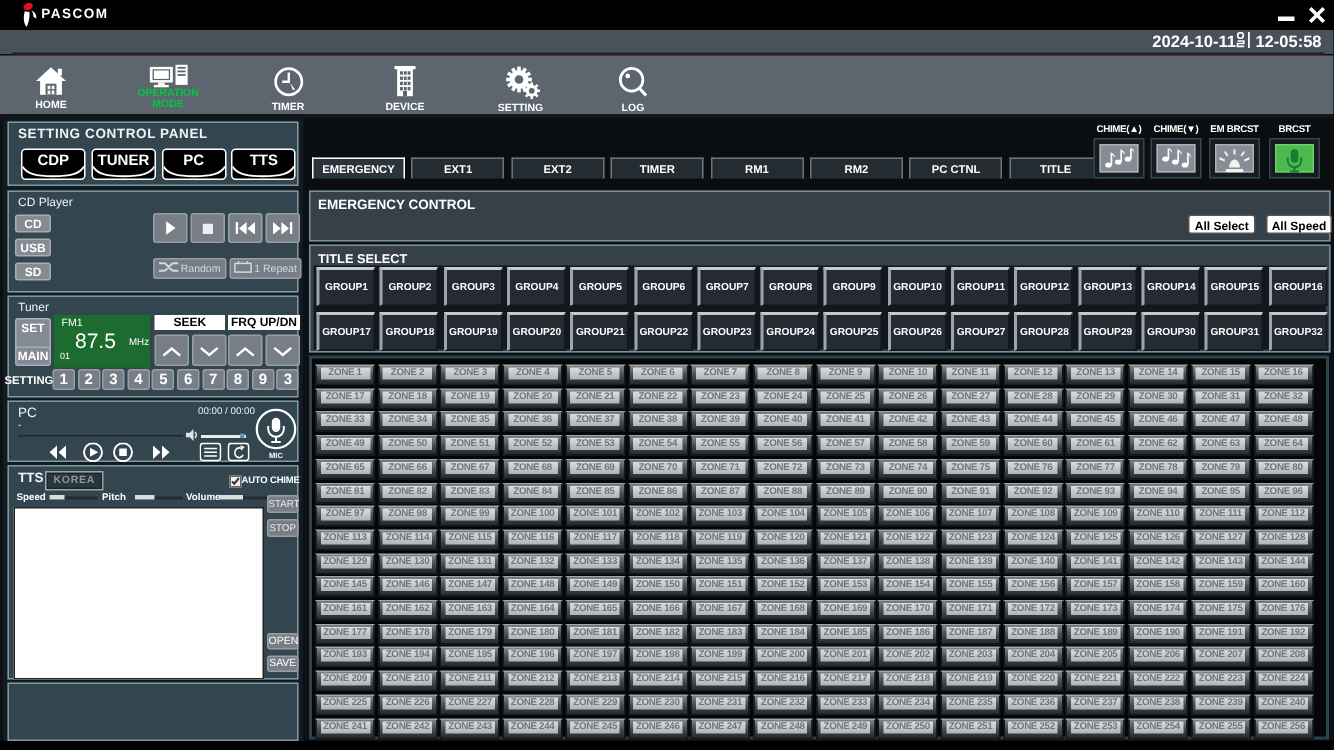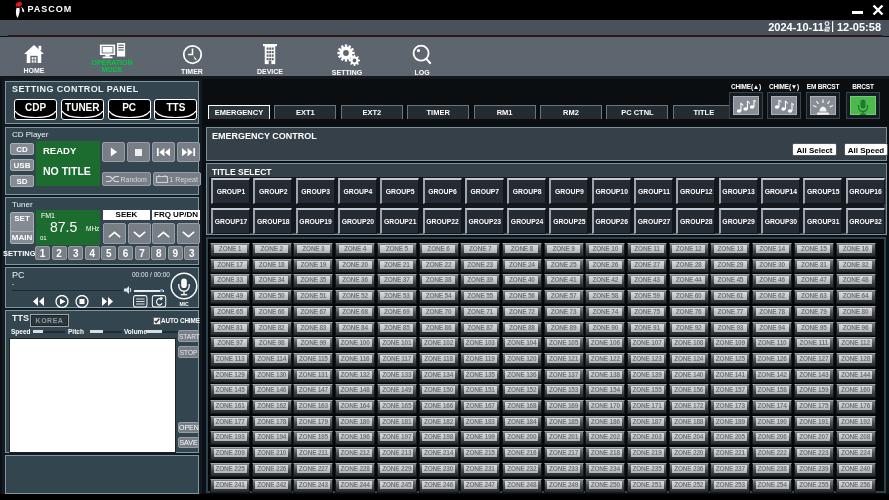--- a/index.html
+++ b/index.html
@@ -144,24 +144,20 @@
         </svg>PC</div>
 <div class="srcbtn" style="left:148.39999999999998px"><svg style="position:absolute;left:0;top:0" width="41" height="19" viewBox="0 0 41 19">
           <path d="M0,11 C3,16 9,17.5 20.5,17.5 C32,17.5 38,16 41,11" stroke="#fff" stroke-width="1.2" fill="none"></path>
         </svg>TTS</div>
 </div>
 <div class="gbox" style="top:48px;height:68px">
 <div class="gtitle">CD Player</div>
 <div class="sbtn" style="top:15px;height:12px;line-height:11px">CD</div>
 <div class="sbtn" style="top:31px;height:12px;line-height:11px">USB</div>
 <div class="sbtn" style="top:47px;height:12px;line-height:11px">SD</div>
-<div class="green" style="top:13px;height:45px;">
-        <div style="position:absolute;left:7px;top:4px;font-weight:bold;font-size:9.5px">READY</div>
-        <div style="position:absolute;left:7px;top:24px;font-weight:bold;font-size:10.5px">NO TITLE</div>
-      </div>
 <div class="pbtn" style="left:96.0px;top:14px;width:23px;height:20px;display:flex;align-items:center;justify-content:center">
         <svg width="9" height="10" viewBox="0 0 10 10">
           <path d="M2,0 L9,5 L2,10Z" fill="#fff"></path>
         </svg>
       </div>
 <div class="pbtn" style="left:120.9px;top:14px;width:23px;height:20px;display:flex;align-items:center;justify-content:center">
         <svg width="7" height="7" viewBox="0 0 8 8">
           <rect width="8" height="8" fill="#eee"></rect>
         </svg>
       </div>

